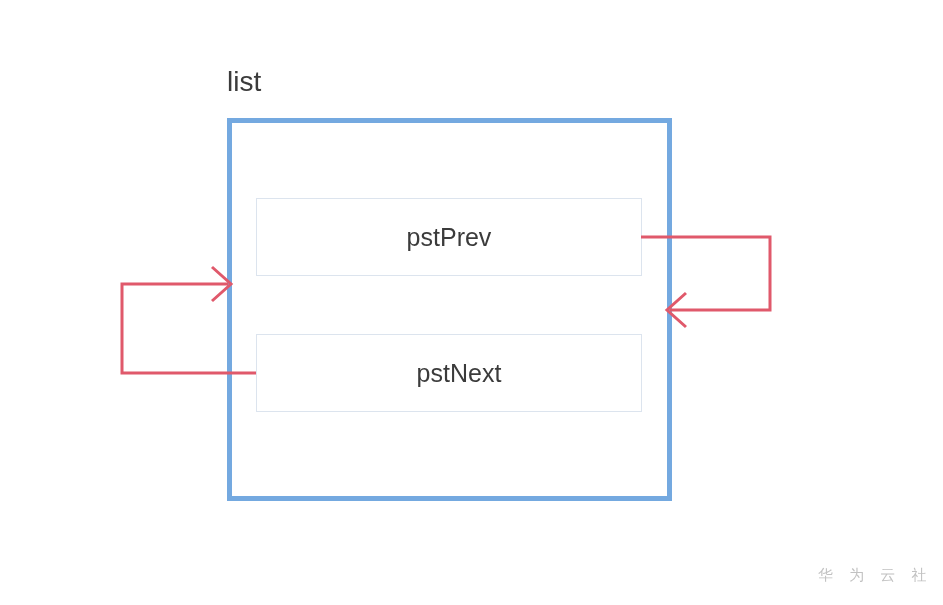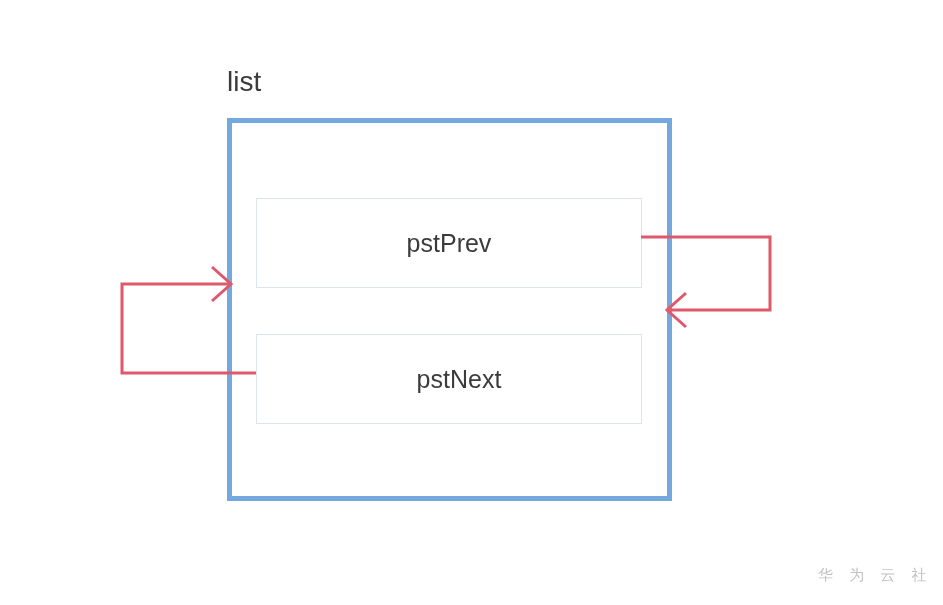--- a/index.html
+++ b/index.html
@@ -30,21 +30,21 @@
   .list-node-box{
     position:absolute;
     left:227px;top:118px;
     width:445px;height:383px;
     border:5px solid var(--container-border);
     background:transparent;
   }
   .field-box{
     position:absolute;
     left:256px;
-    width:386px;height:90px;
+    width:386px;height:78px;
     background:var(--field-fill);
     border:1px solid var(--field-border);
     display:flex;align-items:center;justify-content:center;
     font-size:25px;
     color:var(--text);
   }
   .field-prev{top:198px;}
   .field-next{top:334px;padding-left:20px;}
   .arrows-overlay{
     position:absolute;

